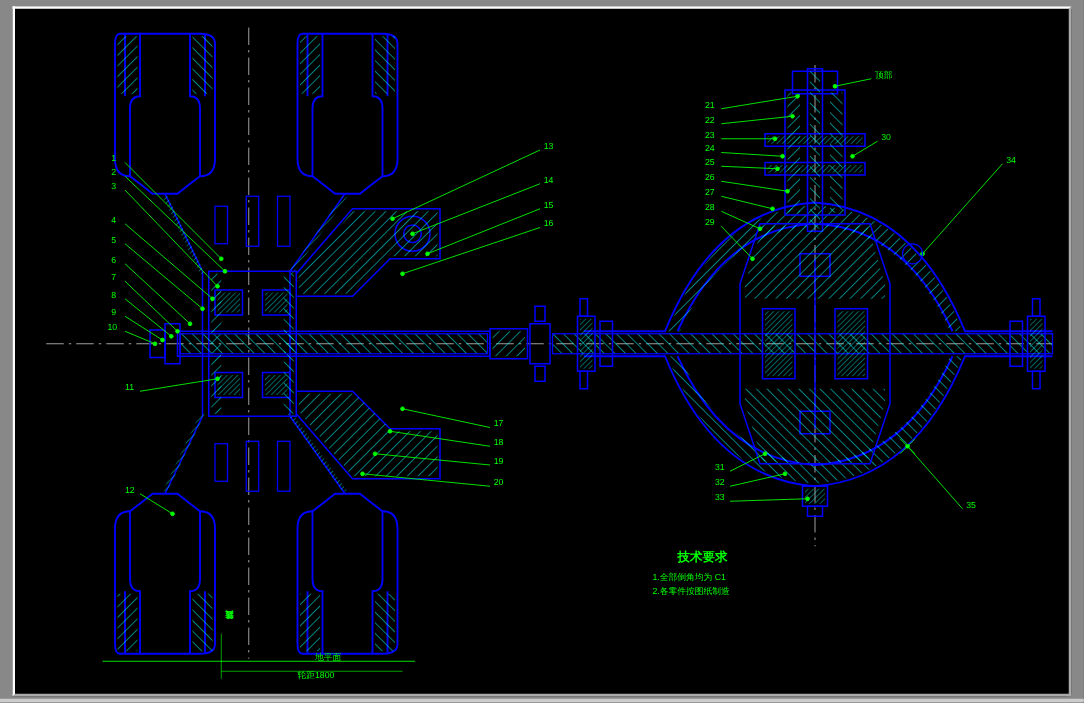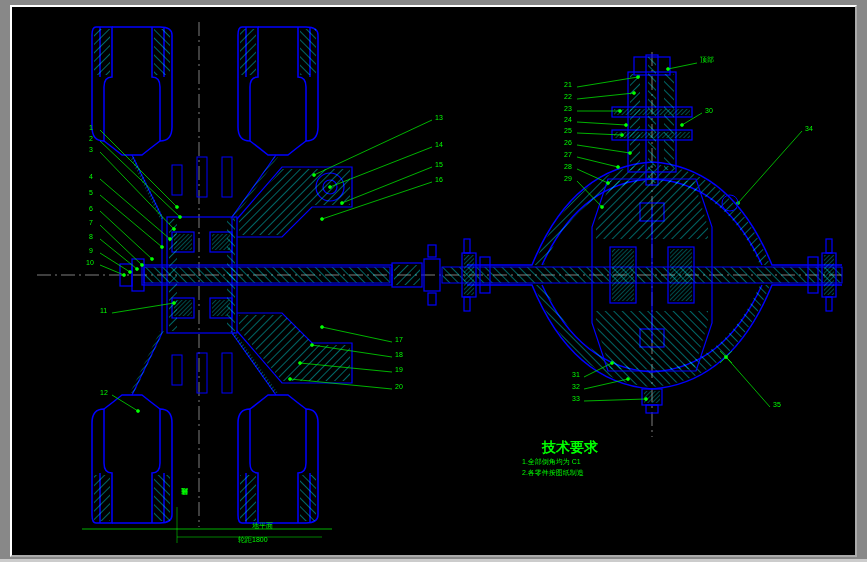--- a/index.html
+++ b/index.html
@@ -28,21 +28,21 @@
     left: 0; top: 0;
   }
   .leader-label {
     position: absolute;
     font-size: 7px;
     color: #00ff00;
     white-space: nowrap;
   }
   .tech-req {
     position: absolute;
-    font-size: 14px;
+    font-size: 10px;
     color: #00ff00;
     font-weight: bold;
   }
   .tech-req-item {
     position: absolute;
     font-size: 7px;
     color: #00ff00;
   }
   .axis-label {
     position: absolute;

